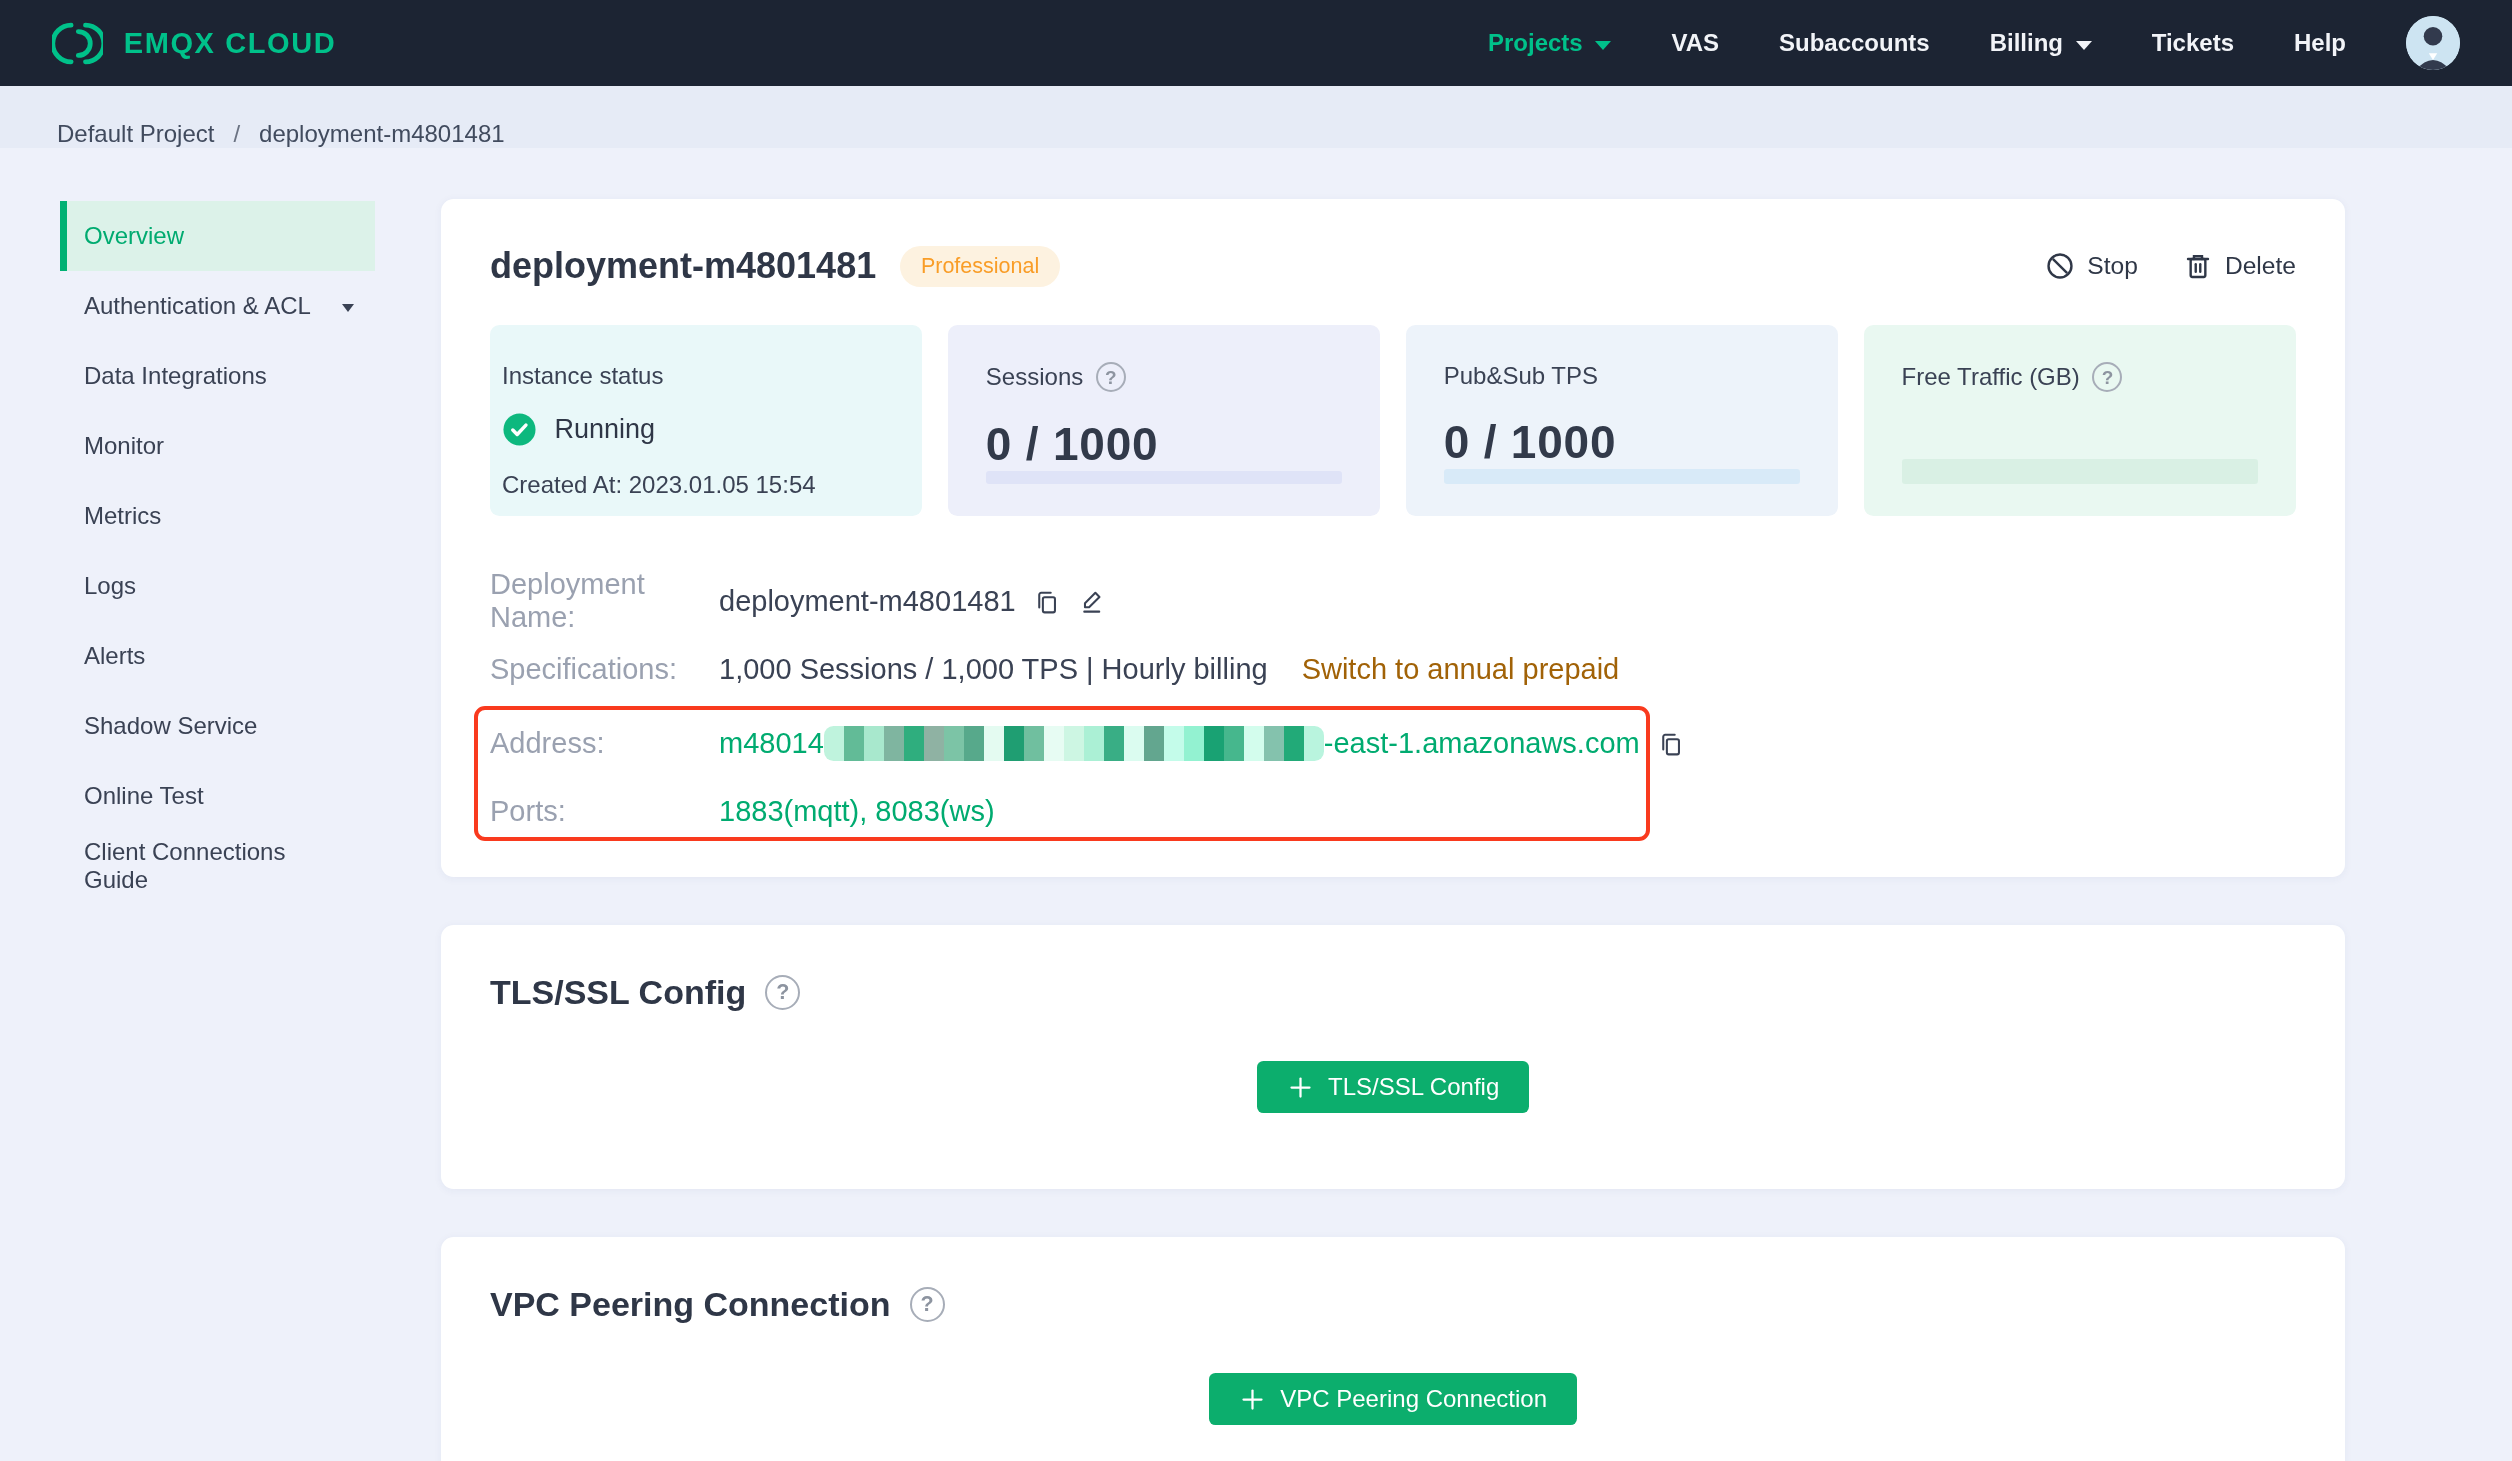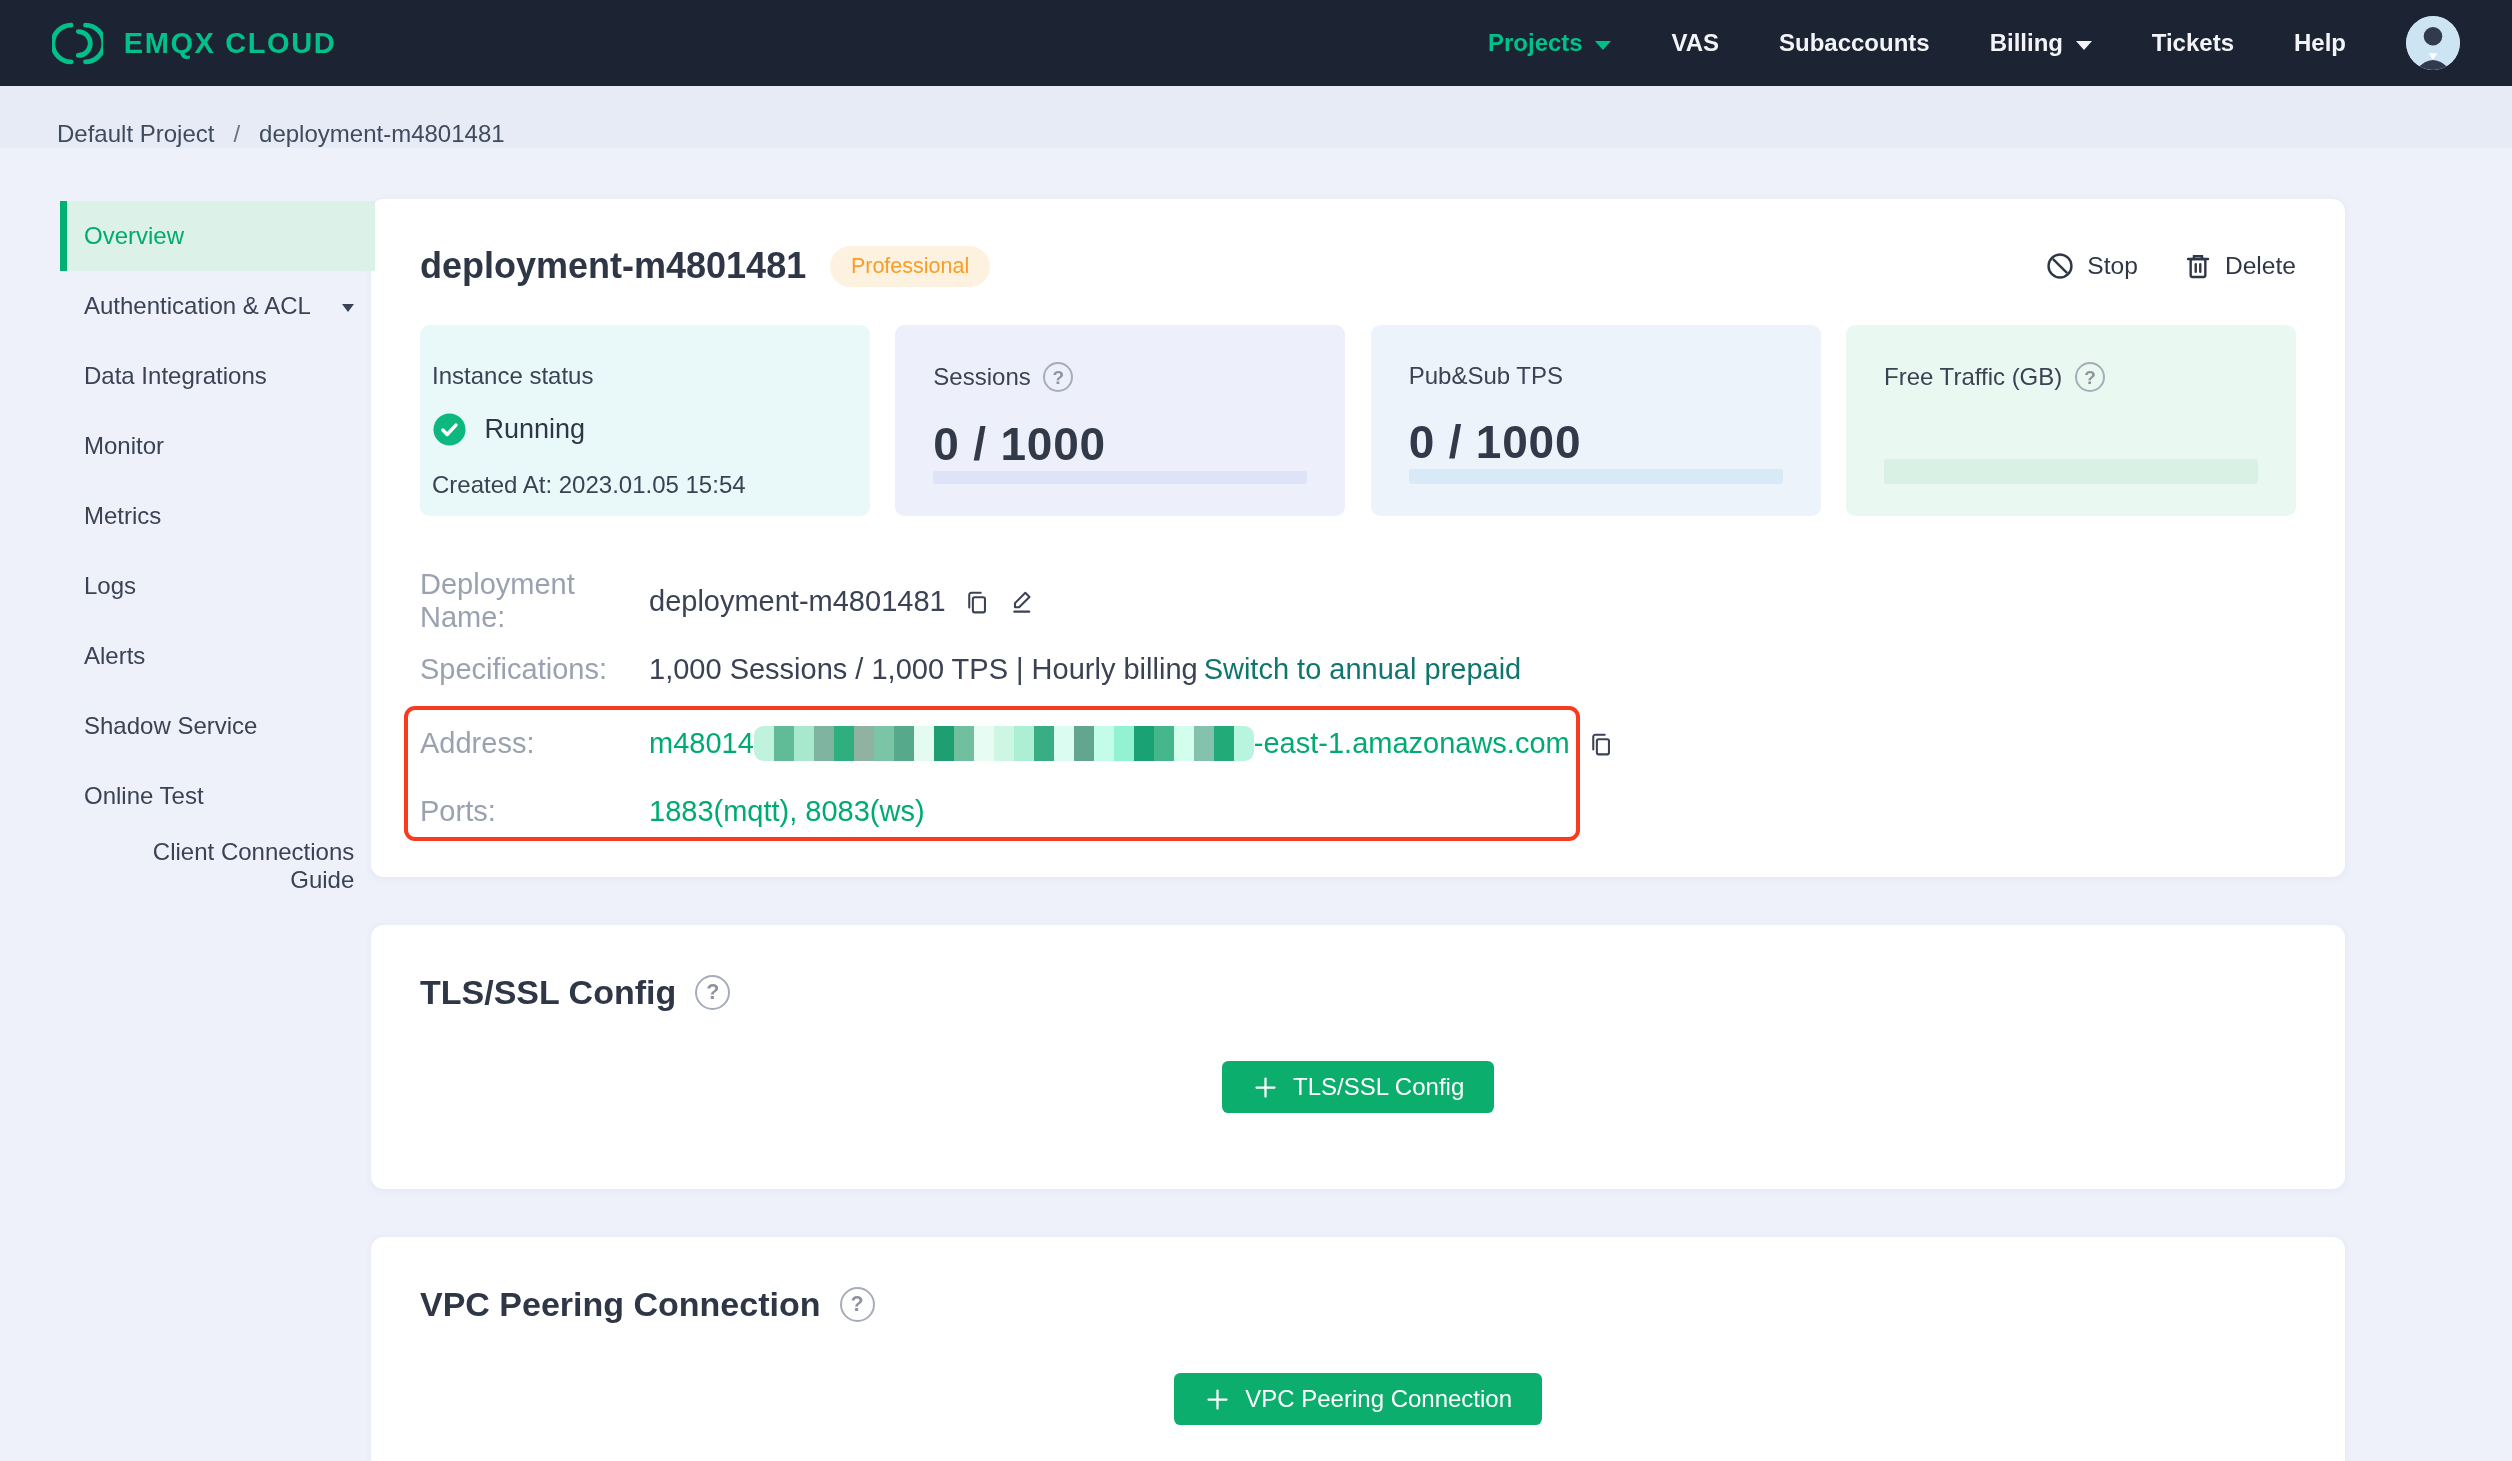--- a/index.html
+++ b/index.html
@@ -21,21 +21,21 @@
   .caret{width:0;height:0;border-left:8px solid transparent;border-right:8px solid transparent;border-top:9.5px solid currentColor;margin-top:4.8px;}
   .avatar{width:54px;height:54px;border-radius:50%;overflow:hidden;background:#cde4f2;cursor:pointer;flex-shrink:0;}
 
   
   .breadcrumb-bar{height:62px;background:#e6ebf6;display:flex;align-items:flex-end;padding:0 57px;font-size:24px;color:#414b5e;gap:19px;}
   .crumb{cursor:pointer;}
   .crumb-sep{color:#6b7383;}
 
   
   .layout{display:flex;align-items:flex-start;}
-  .sidebar{width:371px;flex-shrink:0;padding-top:53px;text-align:right;}
+  .sidebar{width:441px;flex-shrink:0;padding-top:53px;}
   .side-item{margin-left:60px;width:315px;height:70px;display:flex;align-items:center;padding:0 20.7px 0 24px;font-size:24px;color:#3a4254;cursor:pointer;position:relative;}
   .side-item.active{background:#dcf2e9;color:#00ab70;}
   .side-item.active::before{content:"";position:absolute;left:0;top:0;bottom:0;width:7.2px;background:#00b173;}
   .side-item .caret{border-top-color:#3a4254;border-left-width:6.4px;border-right-width:6.4px;border-top-width:8px;margin-left:auto;}
 
   .content{flex:1;padding:51px 167px 0 0;}
   .card{background:#fff;border-radius:12.7px;box-shadow:0 1.6px 8px rgba(40,60,120,0.05);}
   .overview-card{padding:46px 49px 32px;}
 
   
@@ -63,21 +63,21 @@
 
   .help{width:30px;height:30px;border:2.4px solid #a7adb8;border-radius:50%;color:#8d94a0;font-size:19px;line-height:1;display:inline-flex;align-items:center;justify-content:center;font-weight:700;flex-shrink:0;}
   .help.lg{width:35px;height:35px;font-size:21.5px;}
 
   
   .details{margin-top:51px;font-size:29px;}
   .detail-row{display:flex;align-items:center;height:68px;}
   .detail-label{width:229px;color:#9aa1b0;flex-shrink:0;}
   .detail-value{color:#3a4254;display:flex;align-items:center;}
   .green{color:#00ab70;}
-  .spec-link{color:#0f766e;margin-left:6px;cursor:pointer;}
+  .spec-link{color:#a16207;margin-left:34px;cursor:pointer;}
   .icon-btn{cursor:pointer;display:inline-flex;align-items:center;margin-left:16px;}
 
   .redwrap{position:relative;margin-top:6.4px;}
   .red-box{position:absolute;left:-16px;top:-3.2px;width:1176px;height:135px;border:4.8px solid #f93a1e;border-radius:11px;pointer-events:none;}
   .mosaic{display:inline-flex;height:35px;border-radius:9.5px;overflow:hidden;}
   .mosaic span{width:20px;height:100%;}
 
   
   .section-card{margin-top:48px;padding:48px 49px 76px;}
   .section-head{font-size:34px;font-weight:700;margin:0;display:flex;align-items:center;gap:19px;color:#2f3747;}

